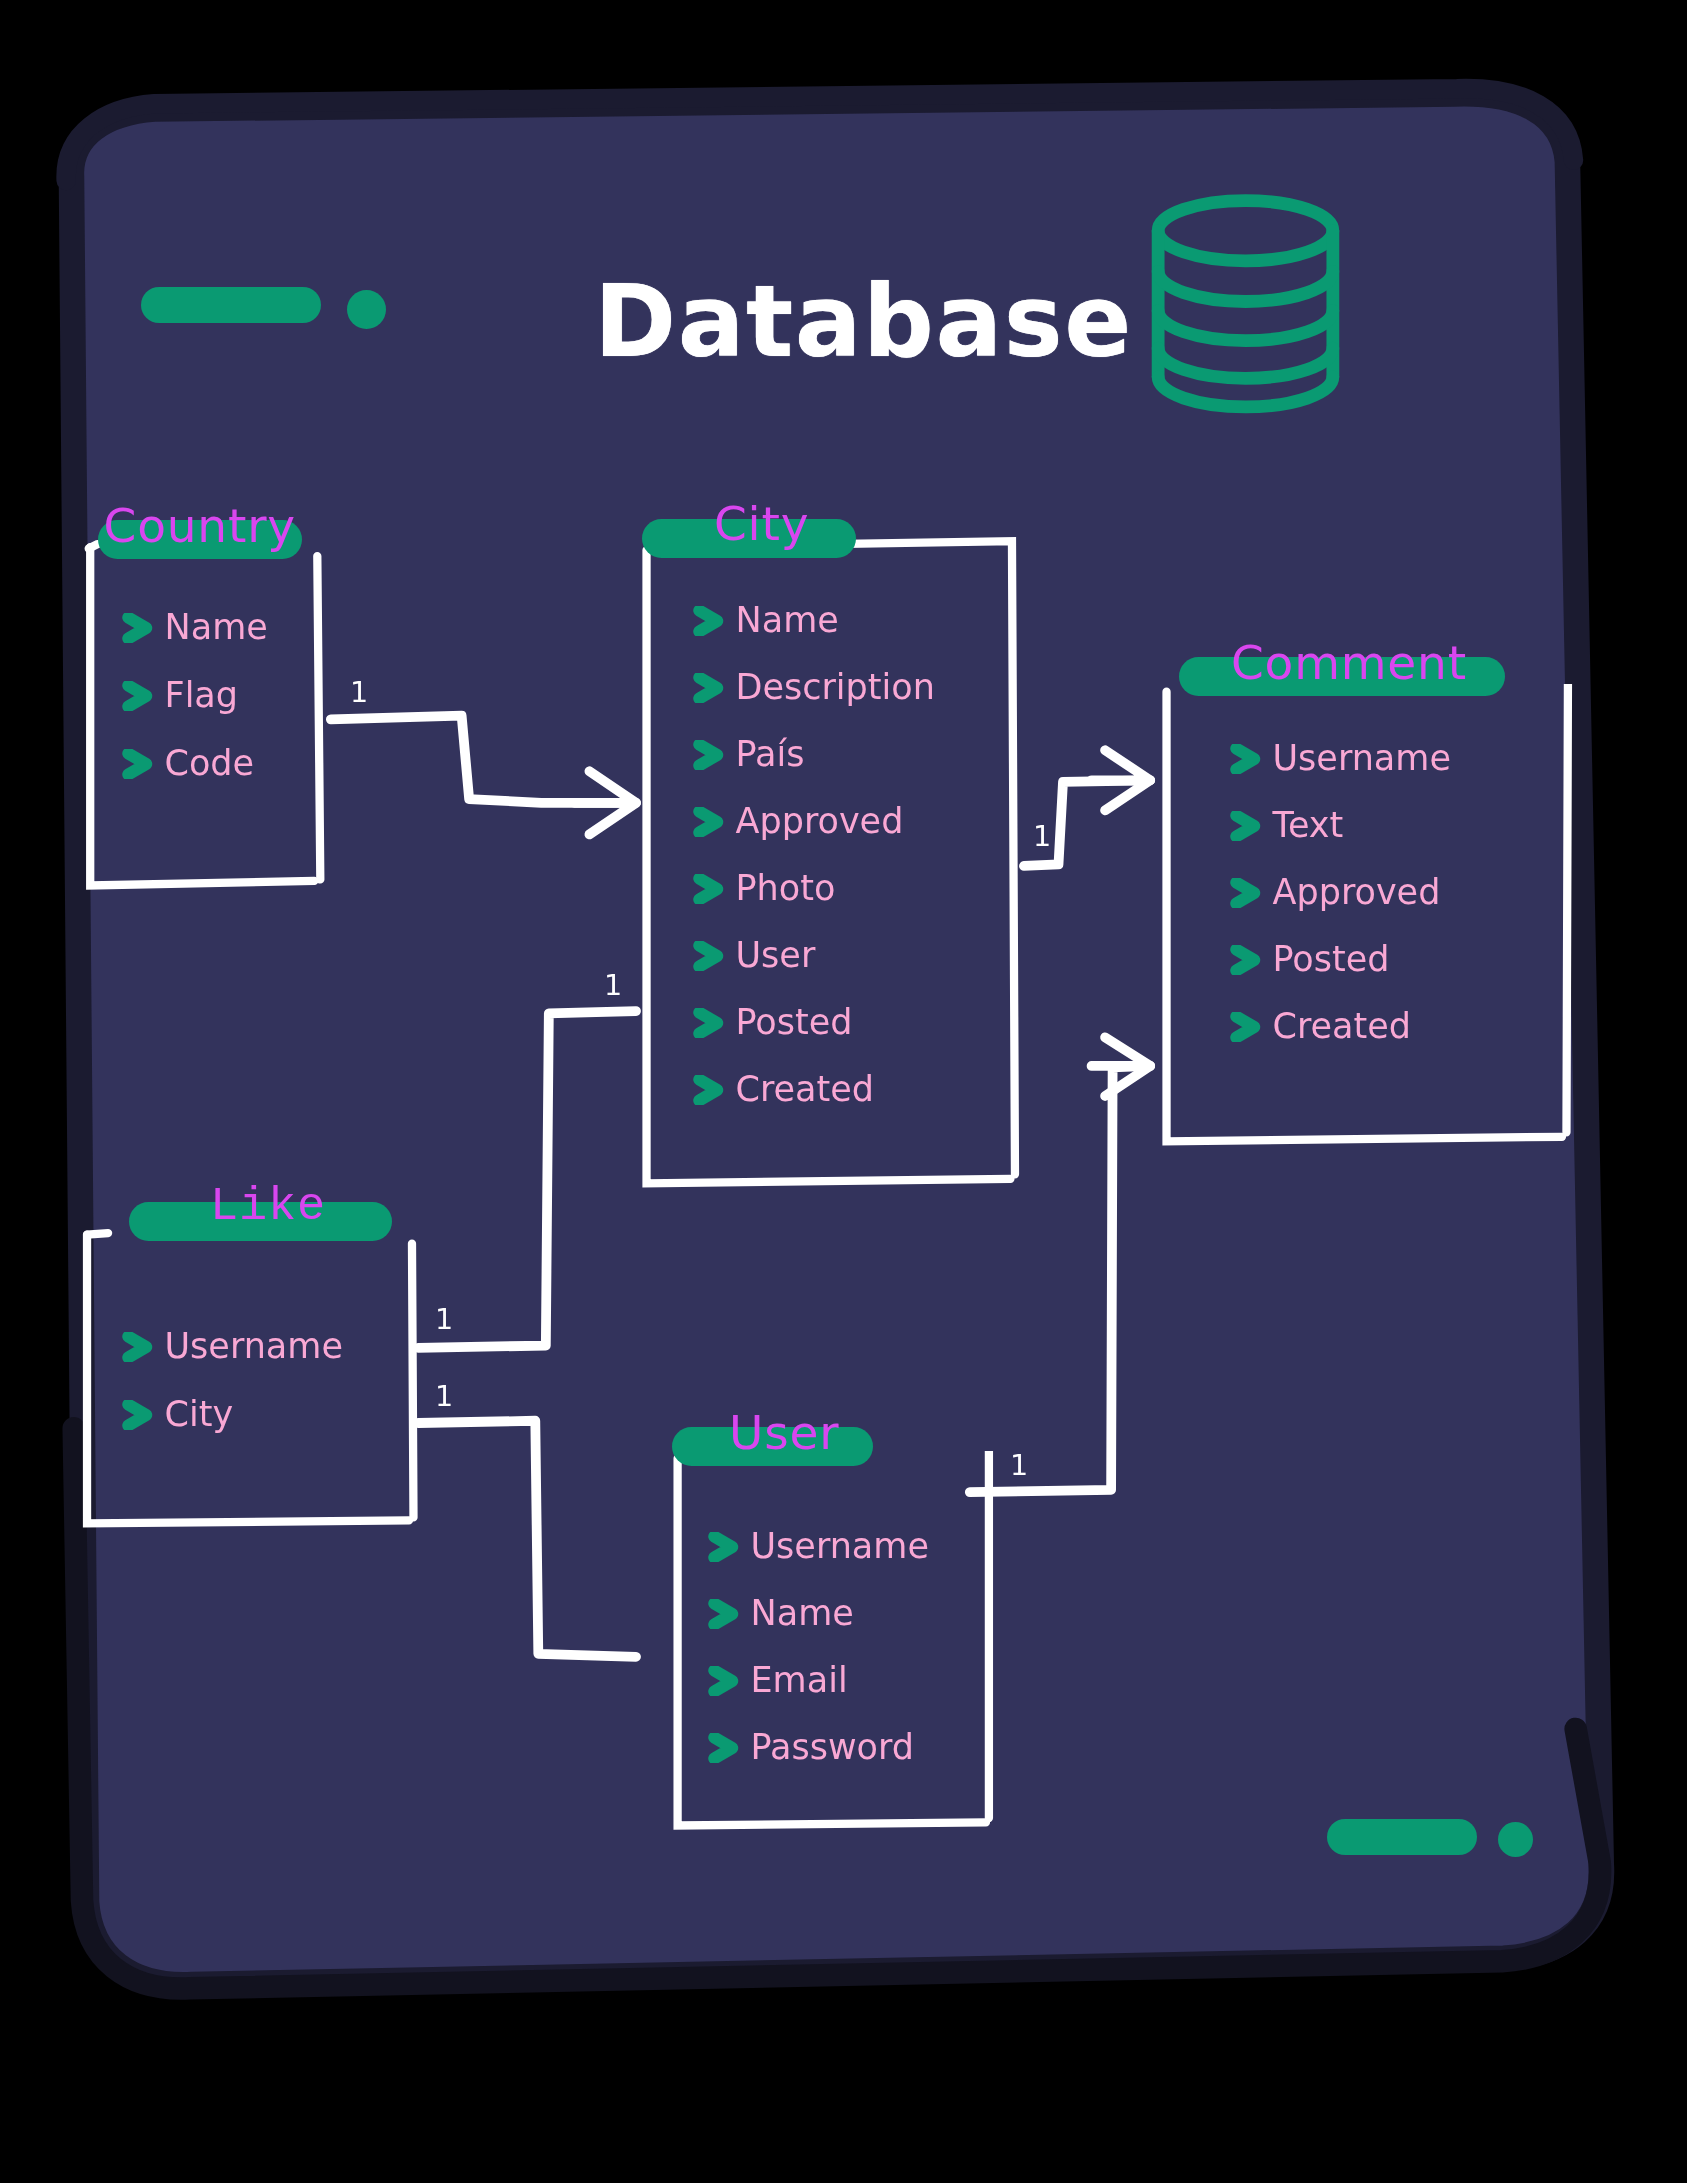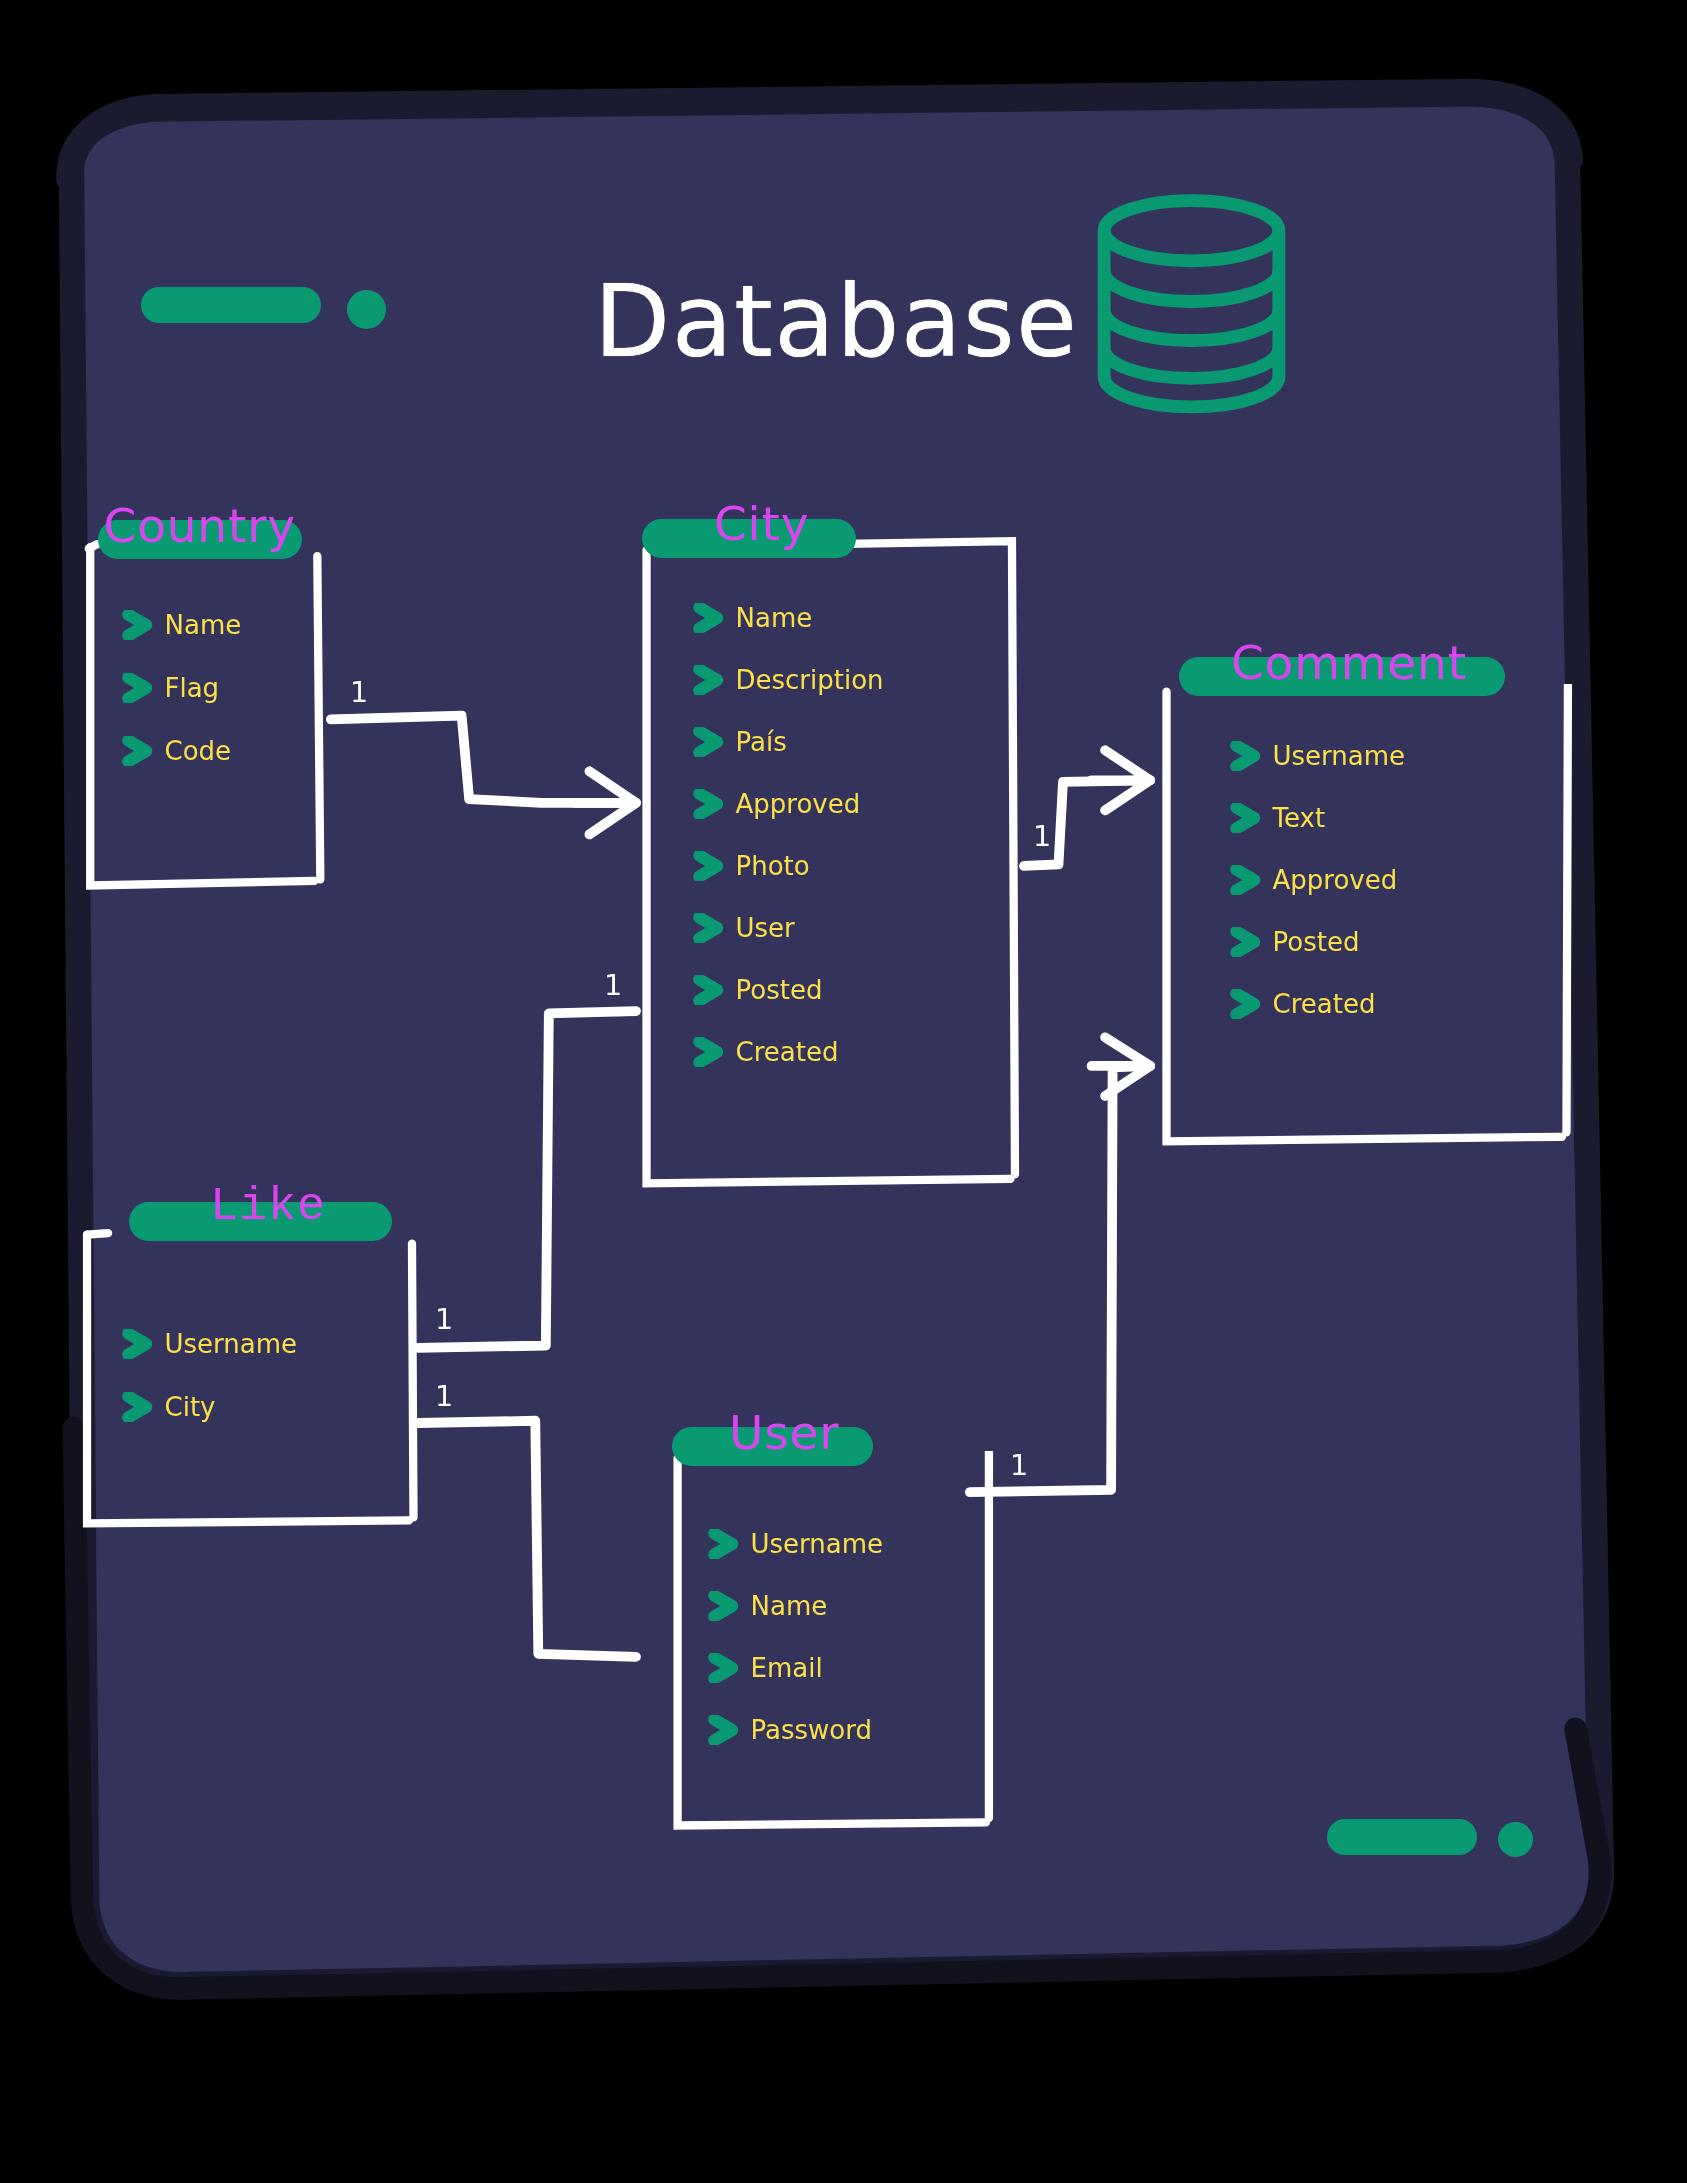--- a/index.html
+++ b/index.html
@@ -10,38 +10,38 @@
   #frame-svg{position:absolute;left:0;top:0;width:1687px;height:2183px;}
 
   
   .deco-pill{position:absolute;background:#0a9a72;border-radius:751px;}
   .deco-dot{position:absolute;background:#0a9a72;border-radius:50%;}
 
   
   #title-wrap{position:absolute;left:594px;top:226px;display:flex;align-items:center;gap:7.5px;}
   #title-text{
     color:#fff;font-family:"DejaVu Sans",sans-serif;font-size:99px;line-height:1;
-    font-weight:400;letter-spacing:1.5px;white-space:nowrap;
+    font-weight:700;letter-spacing:1.5px;white-space:nowrap;
     text-shadow:0 0 0.8px #fff;
   }
 
   
   .entity{position:absolute;}
   .entity .ebox{position:absolute;left:0;top:0;}
   .entity .pill{
     position:absolute;background:#0a9a72;border-radius:751px;height:39px;
   }
   .entity .etitle{
     position:absolute;color:#d946ef;font-size:47px;line-height:1;white-space:nowrap;
     font-family:"DejaVu Sans",sans-serif;letter-spacing:0.8px;
   }
   .fields{position:absolute;display:flex;flex-direction:column;}
   .field{display:flex;align-items:center;white-space:nowrap;}
   .chev{flex:0 0 auto;margin-right:7.5px;display:block;}
-  .fname{color:#fde047;font-size:26px;line-height:1;font-family:"DejaVu Sans",sans-serif;}
+  .fname{color:#f9a8d4;font-size:35px;line-height:1;font-family:"DejaVu Sans",sans-serif;}
 
   
   #rels{position:absolute;left:0;top:0;width:1687px;height:2183px;}
   .card-label{
     position:absolute;color:#fff;font-size:28.6px;line-height:1;
     font-family:"DejaVu Sans",sans-serif;
   }
 </style>
 </head>
 <body>

